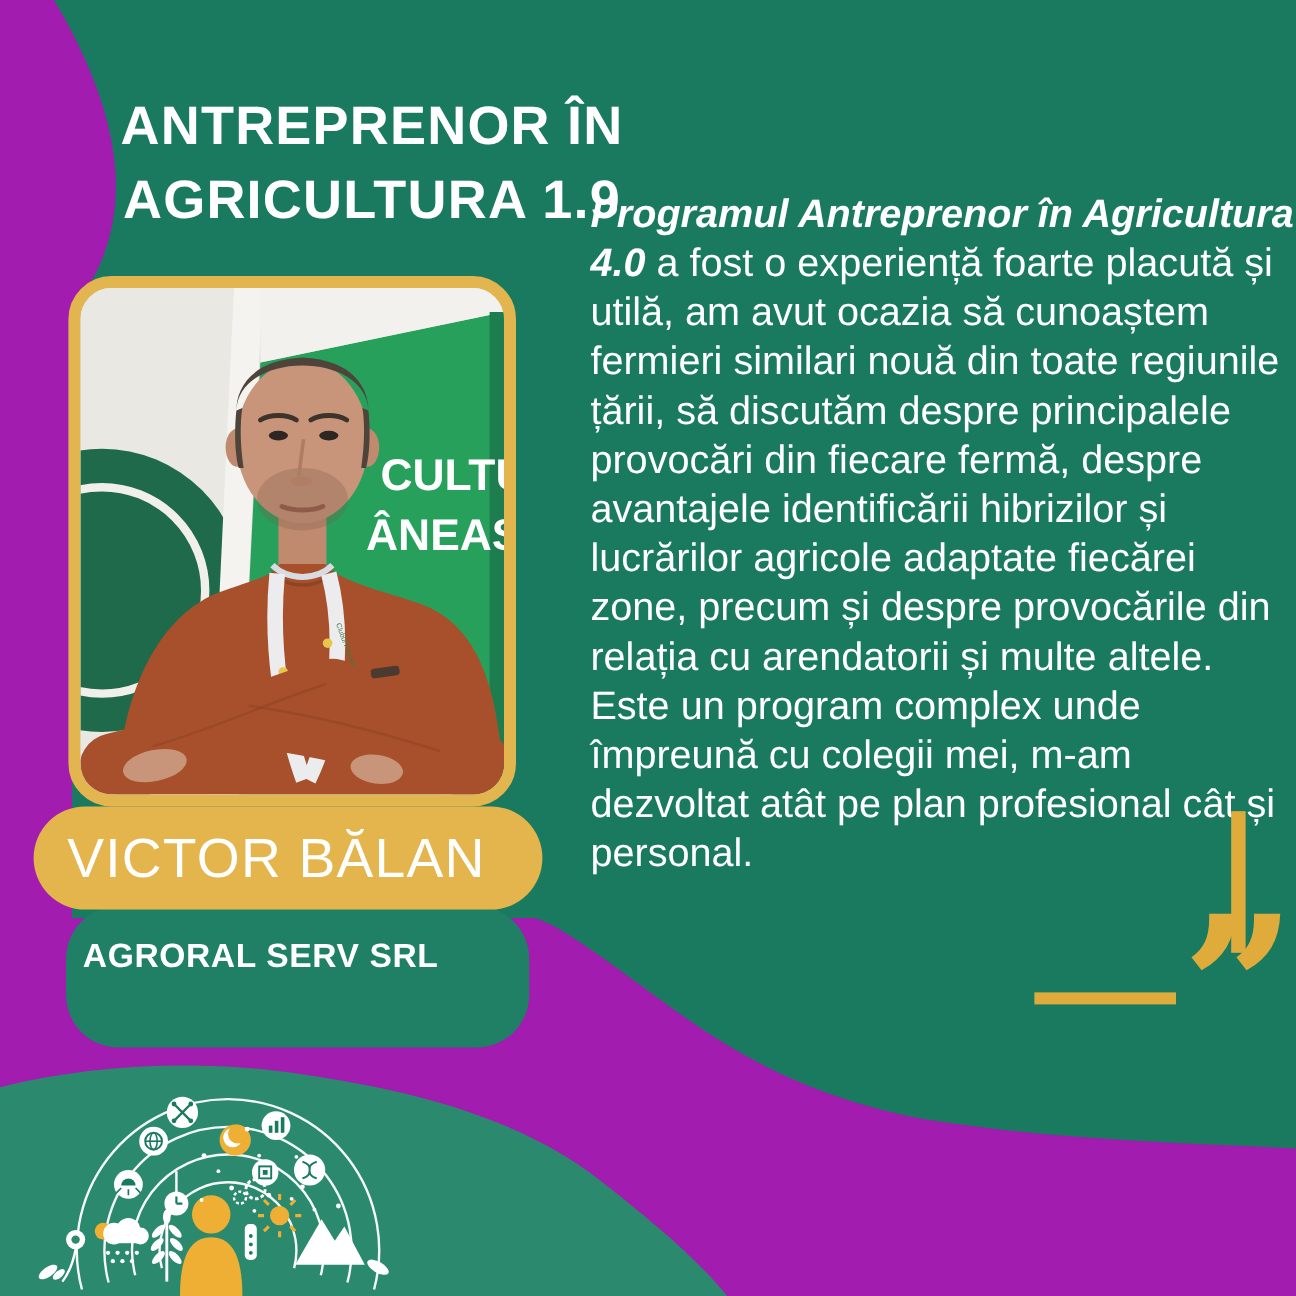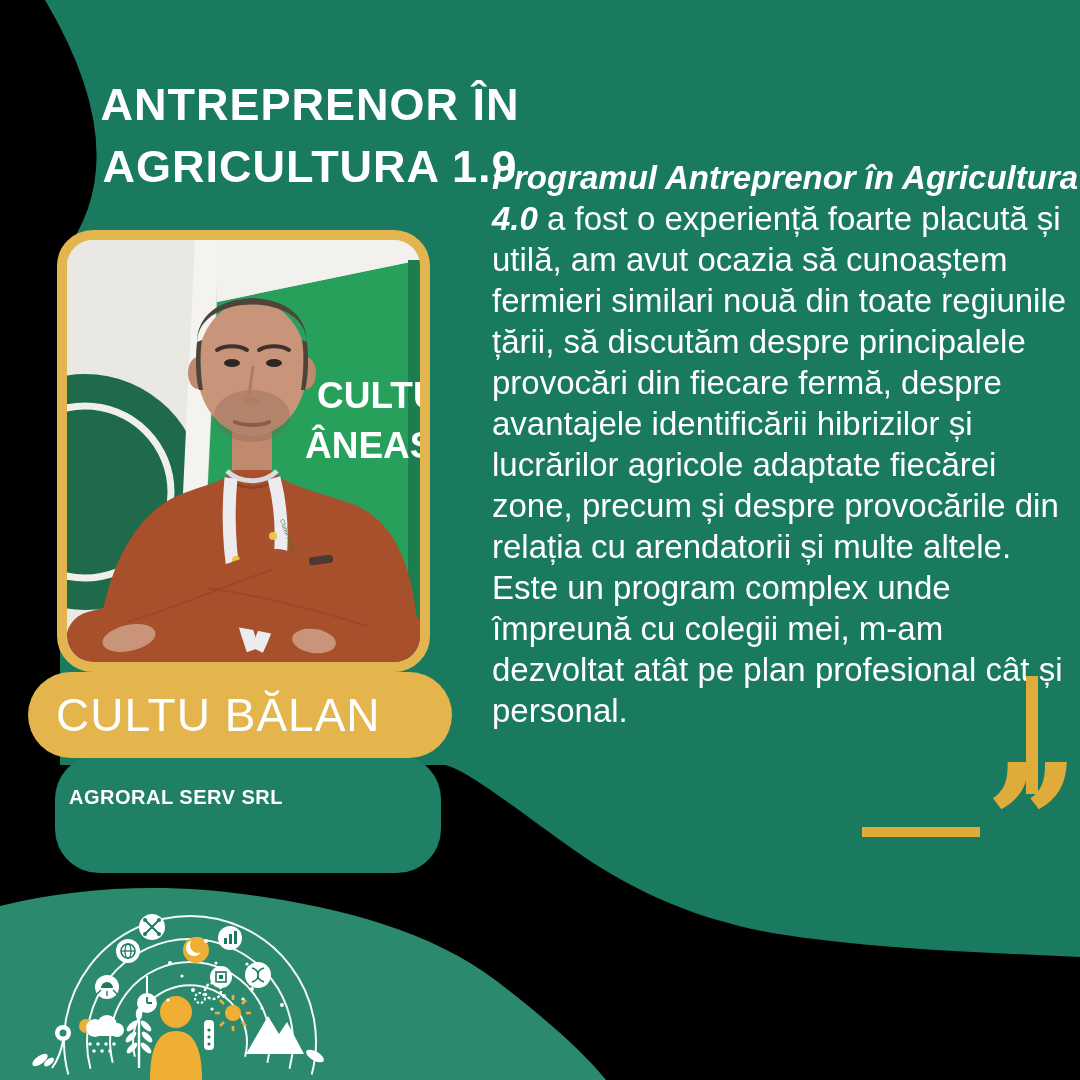--- a/index.html
+++ b/index.html
@@ -1,16 +1,16 @@
 <!DOCTYPE html>
 <html><head>
 <meta charset="utf-8">
 <style>
   html,body{margin:0;padding:0;background:#ffffff;}
-  .canvas{position:relative;width:1080px;height:1080px;overflow:hidden;background:#000000;
+  .canvas{position:relative;width:1080px;height:1080px;overflow:hidden;background:#a21caf;
           font-family:"Liberation Sans",sans-serif;}
   .abs{position:absolute;}
   svg{display:block;}
 
   
   .title{left:80px;top:74px;width:460px;text-align:center;color:#ffffff;
          font-weight:bold;font-size:45px;line-height:62px;letter-spacing:1px;z-index:2;}
 
   
   .quote{left:492px;top:157px;width:588px;text-align:left;color:#ffffff;
@@ -22,21 +22,21 @@
               border-radius:36px;overflow:hidden;background:#DBD9D4;z-index:3;}
 
   
   .name-pill{left:28px;top:672px;width:424px;height:86px;background:#E3B54C;border-radius:43px;
              z-index:5;color:#ffffff;font-size:46px;font-weight:300;letter-spacing:1px;
              line-height:86px;padding-left:28px;box-sizing:border-box;}
 
   
   .company-box{left:55px;top:755px;width:386px;height:118px;background:#1F8065;border-radius:44px;
                z-index:4;color:#ffffff;box-sizing:border-box;padding:24px 0 0 14px;}
-  .company-box .line1{font-size:20px;font-weight:bold;letter-spacing:0.5px;line-height:36px;}
+  .company-box .line1{font-size:28px;font-weight:bold;letter-spacing:0.5px;line-height:36px;}
   .company-box .line2{font-size:28px;line-height:36px;}
   .company-box .line2 b{font-weight:bold;}
 
   
   .vbar{left:1026px;top:676px;width:12px;height:118px;background:#DFAC3C;z-index:2;}
   .hbar{left:862px;top:827px;width:118px;height:10px;background:#DFAC3C;z-index:2;}
   .qmarks{left:985px;top:742px;font-family:"DejaVu Serif",serif;font-weight:bold;
           font-size:165px;line-height:1;color:#DFAC3C;z-index:2;}
 </style>
 </head>
@@ -270,21 +270,21 @@
         <path d="M300,386 C250,370 195,356 140,348" stroke="#8F4524" stroke-width="2" fill="none" opacity="0.6"></path>
         <ellipse cx="62" cy="398" rx="27" ry="13" fill="#C9957A" transform="rotate(-12 62 398)"></ellipse>
         <ellipse cx="247" cy="401" rx="22" ry="12" fill="#C9957A" transform="rotate(8 247 401)"></ellipse>
 
         <rect x="242" y="316" width="24" height="8" rx="3" fill="#4A3A2F" transform="rotate(-8 254 320)"></rect>
       </g>
     </svg>
   </div>
 
   <div class="abs name-pill">
-    <span>CULTU BĂLAN</span>
+    <span>VICTOR BĂLAN</span>
   </div>
 
   <div class="abs company-box">
     <div class="line1">AGRORAL SERV SRL</div>
   </div>
 
   <div class="abs vbar"></div>
   <div class="abs hbar"></div>
   <div class="abs qmarks">”</div>
 

